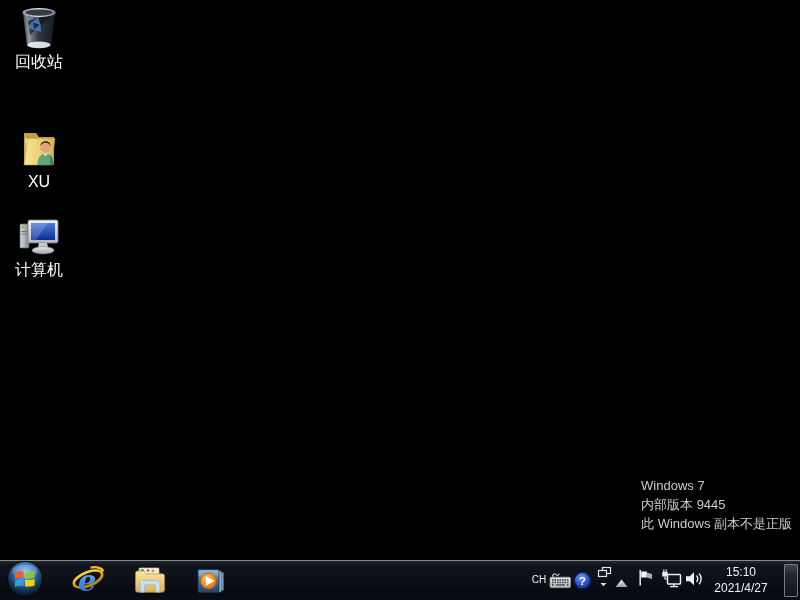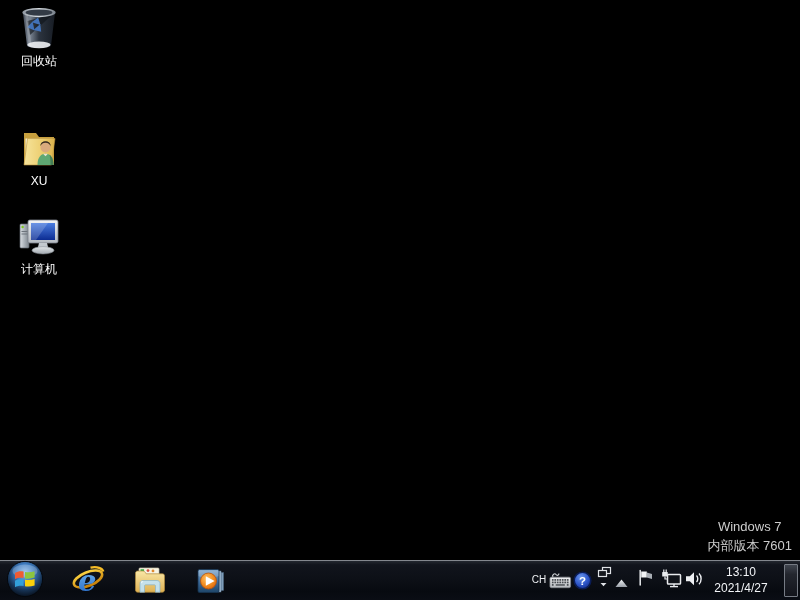--- a/index.html
+++ b/index.html
@@ -8,26 +8,26 @@
     background:#000000;
     font-family:"Liberation Sans", sans-serif;
     -webkit-font-smoothing:antialiased;
   }
   
   .dicon{
     position:absolute;left:2px;width:74px;text-align:center;cursor:default;
   }
   .dicon .ic{display:block;margin:0 auto;width:48px;height:48px;}
   .dlabel{
-    margin-top:2px;font-size:12px;line-height:15px;color:#ffffff;
+    margin-top:2px;font-size:16px;line-height:15px;color:#ffffff;
     text-shadow:1px 1px 2px #000,0 0 3px #000;
   }
   
   .watermark{
-    position:absolute;top:517px;right:8px;text-align:center;
+    position:absolute;top:476px;right:8px;text-align:left;
     font-size:13px;line-height:19px;color:#cccccc;
   }
   
   .taskbar{
     position:absolute;left:0;top:560px;width:800px;height:40px;
     background:linear-gradient(180deg,#23272f 0%,#11141c 10%,#0d1017 45%,#070a10 78%,#0a0d14 100%);
     border-top:1px solid #83878e;
     box-sizing:border-box;
   }
   .task-btn{
@@ -140,21 +140,22 @@
       <rect x="16" y="11" width="24" height="17" fill="url(#pc-scr)"></rect>
       <path d="M16,11 L33,11 L21,28 L16,28 Z" fill="#ffffff" opacity="0.18"></path>
       <path d="M24,31 L32,31 L33,35 L23,35 Z" fill="#c3c9cf"></path>
       <ellipse cx="28" cy="38.3" rx="11" ry="3.6" fill="url(#pc-base)" stroke="#8e959c" stroke-width="0.6"></ellipse>
     </svg>
     <div class="dlabel">计算机</div>
   </div>
 
   <div class="watermark">
     <div>Windows 7</div>
-    <div>内部版本 7601</div>
+    <div>内部版本 9445</div>
+    <div>此 Windows 副本不是正版</div>
   </div>
 
   <div class="taskbar">
 
     <div class="start-orb">
       <svg width="38" height="38" viewBox="0 0 38 38">
         <defs>
           <radialGradient id="orb-g" cx="50%" cy="32%" r="70%">
             <stop offset="0" stop-color="#8fbbe8"></stop>
               <stop offset="0.35" stop-color="#3f7cc0"></stop>
@@ -326,19 +327,19 @@
 
     <div class="tray-item" style="left:685px;top:10px">
       <svg width="19" height="16" viewBox="0 0 19 16">
         <path d="M1,5.2 L4.8,5.2 L9,1.2 L9,14.2 L4.8,10.2 L1,10.2 Z" fill="#edeff2"></path>
         <path d="M11.5,4.6 C13.2,6.2 13.2,9.4 11.5,11" stroke="#edeff2" stroke-width="1.4" fill="none"></path>
         <path d="M14,2.4 C16.8,5 16.8,10.6 14,13.2" stroke="#edeff2" stroke-width="1.4" fill="none"></path>
       </svg>
     </div>
 
     <div class="clock">
-      <div>13:10</div>
+      <div>15:10</div>
       <div>2021/4/27</div>
     </div>
 
     <div class="show-desktop"></div>
   </div>
 </div>
 
 </body></html>

